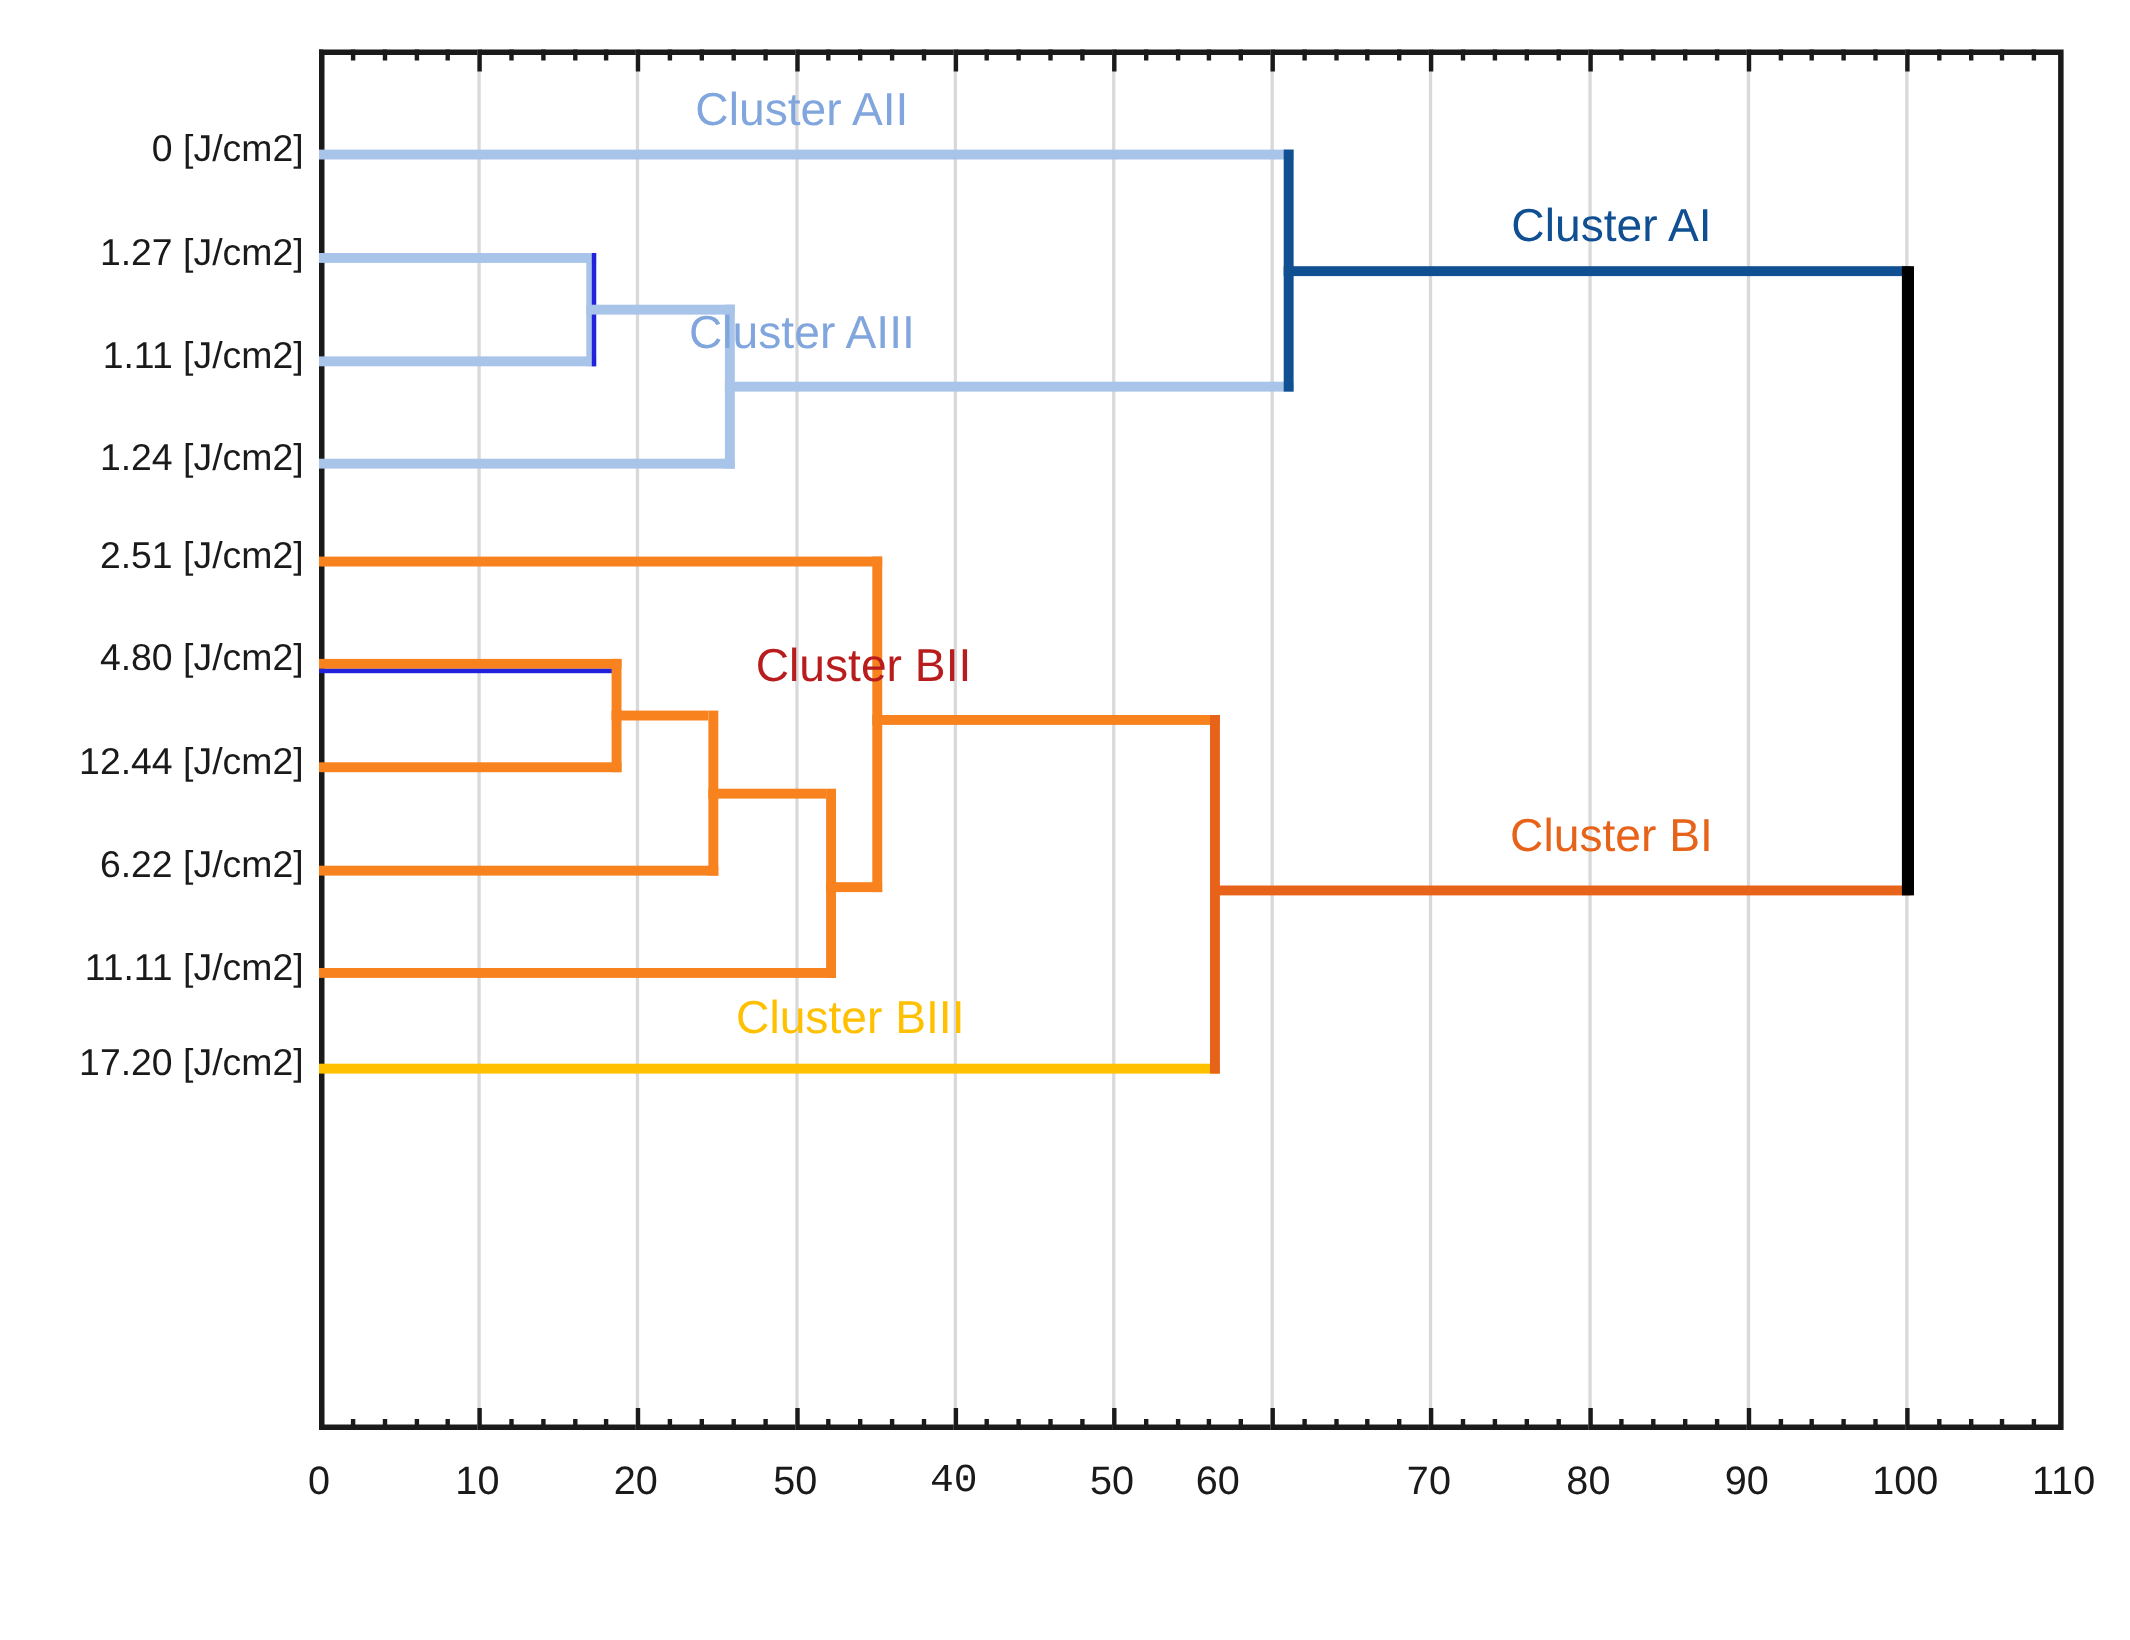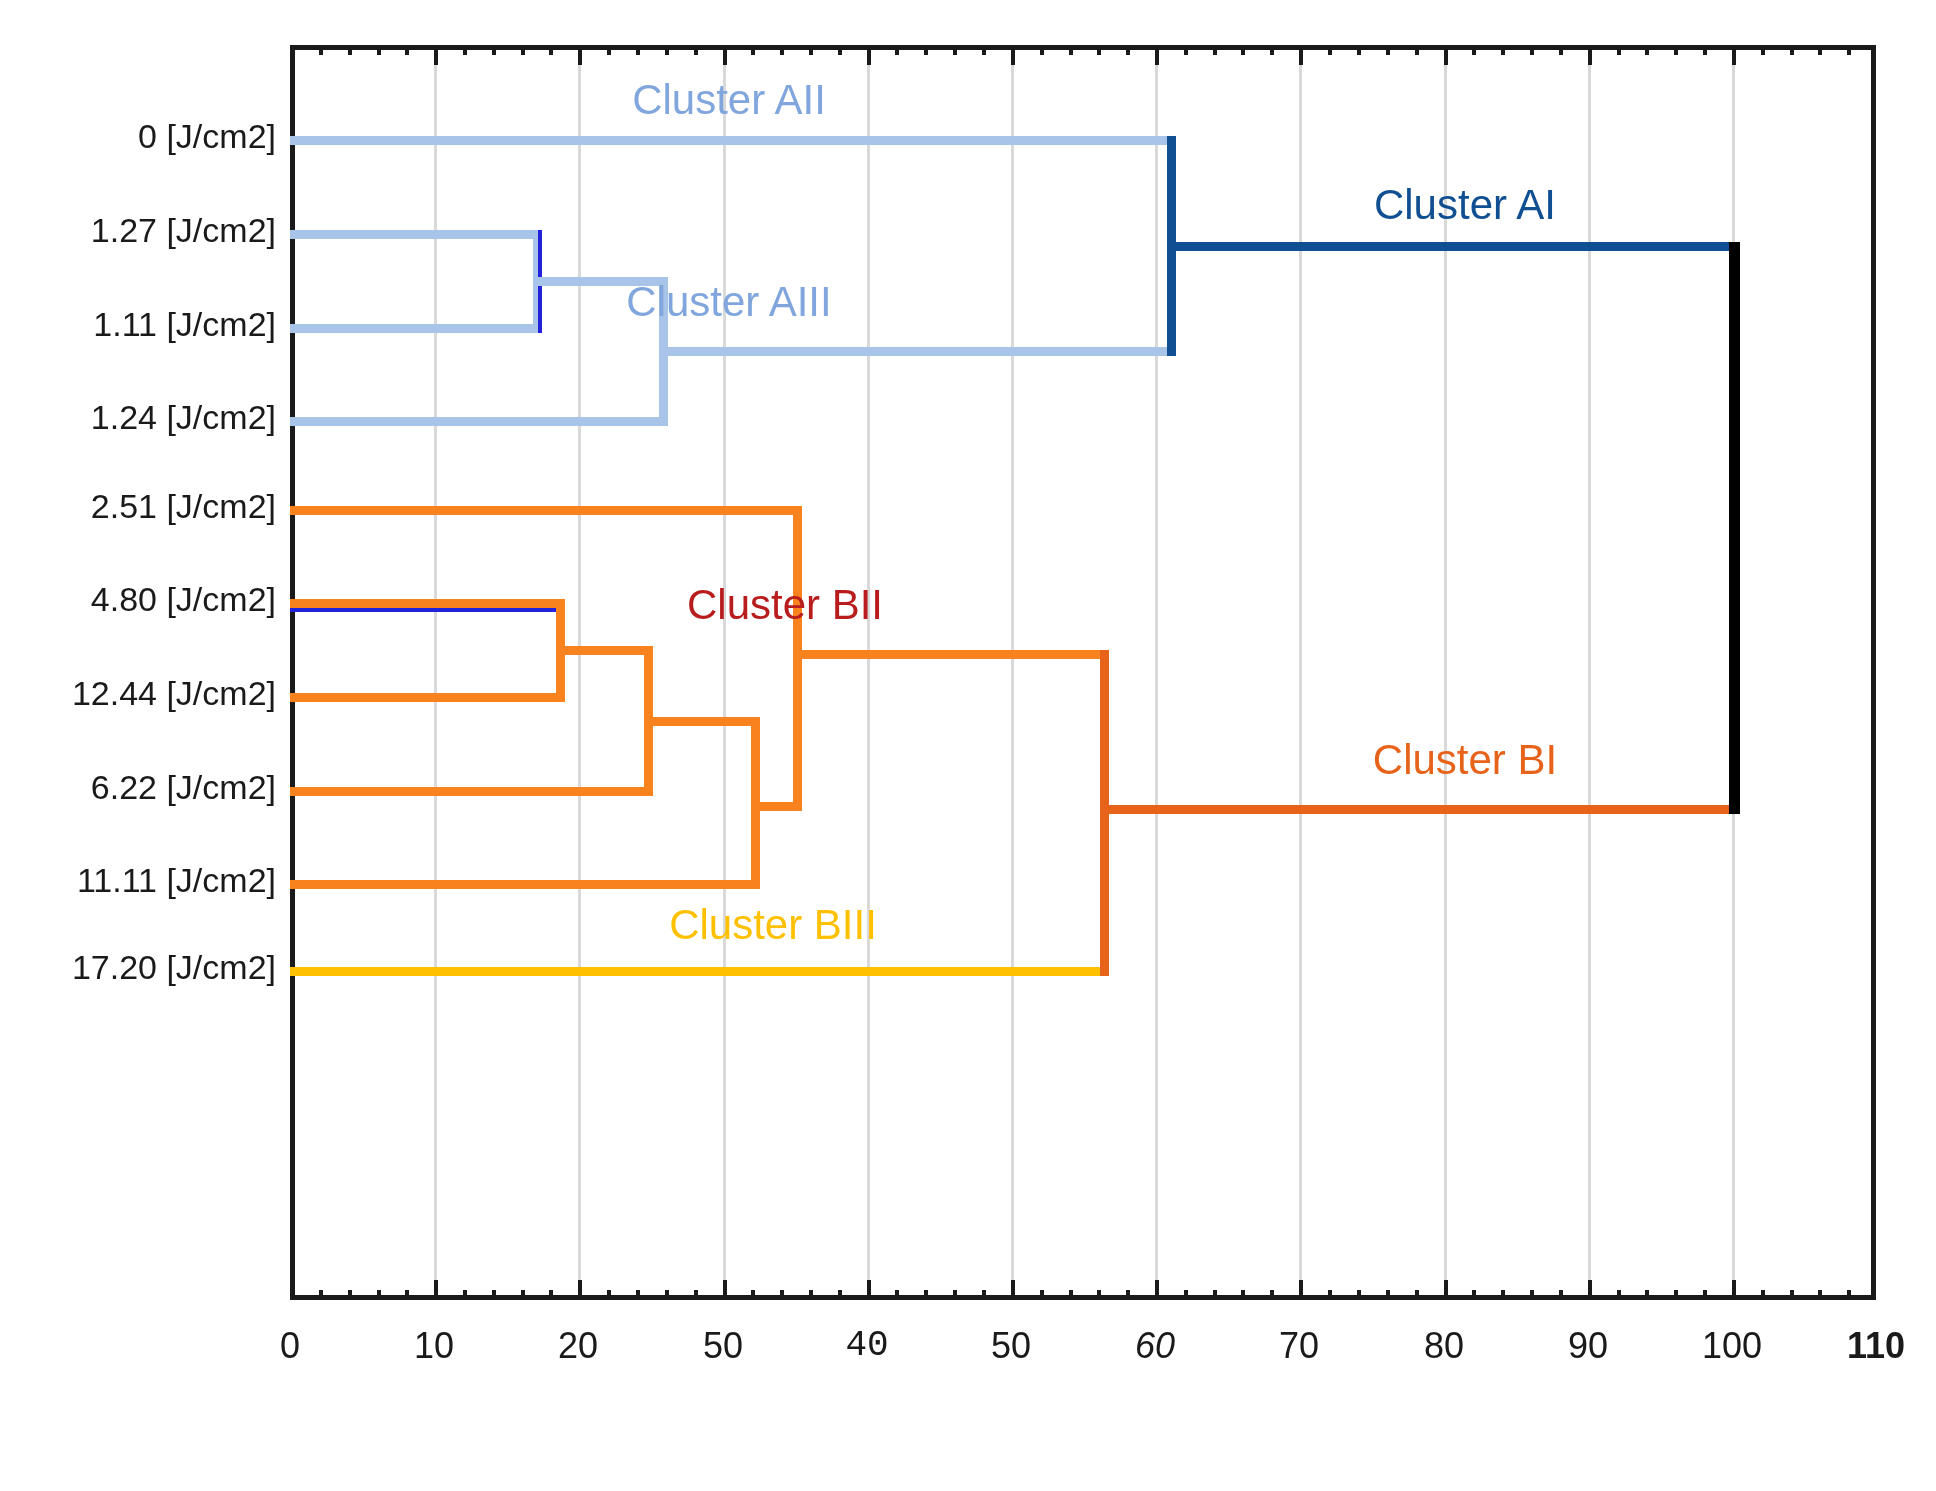--- a/index.html
+++ b/index.html
@@ -319,21 +319,21 @@
   <div class="leaf-label" style="top:787px;">6.22 [J/cm2]</div>
   <div class="leaf-label" style="top:880px;">11.11 [J/cm2]</div>
   <div class="leaf-label" style="top:967px;">17.20 [J/cm2]</div>
 
   <div class="xtick-label" style="left:290px;">0</div>
   <div class="xtick-label" style="left:434px;">10</div>
   <div class="xtick-label" style="left:578px;">20</div>
   <div class="xtick-label" style="left:723px;">50</div>
   <div class="xtick-label" style="left:867px;font-family:Liberation Mono, monospace;">40</div>
   <div class="xtick-label" style="left:1011px;">50</div>
-  <div class="xtick-label" style="left:1155px;font-style:italic;">60</div>
+  <div class="xtick-label" style="left:1107px;">60</div>
   <div class="xtick-label" style="left:1299px;">70</div>
   <div class="xtick-label" style="left:1444px;">80</div>
   <div class="xtick-label" style="left:1588px;">90</div>
   <div class="xtick-label" style="left:1732px;">100</div>
-  <div class="xtick-label" style="left:1876px;font-weight:bold;">110</div>
+  <div class="xtick-label" style="left:1876px;">110</div>
 
 
 </div>
 
 </body></html>

